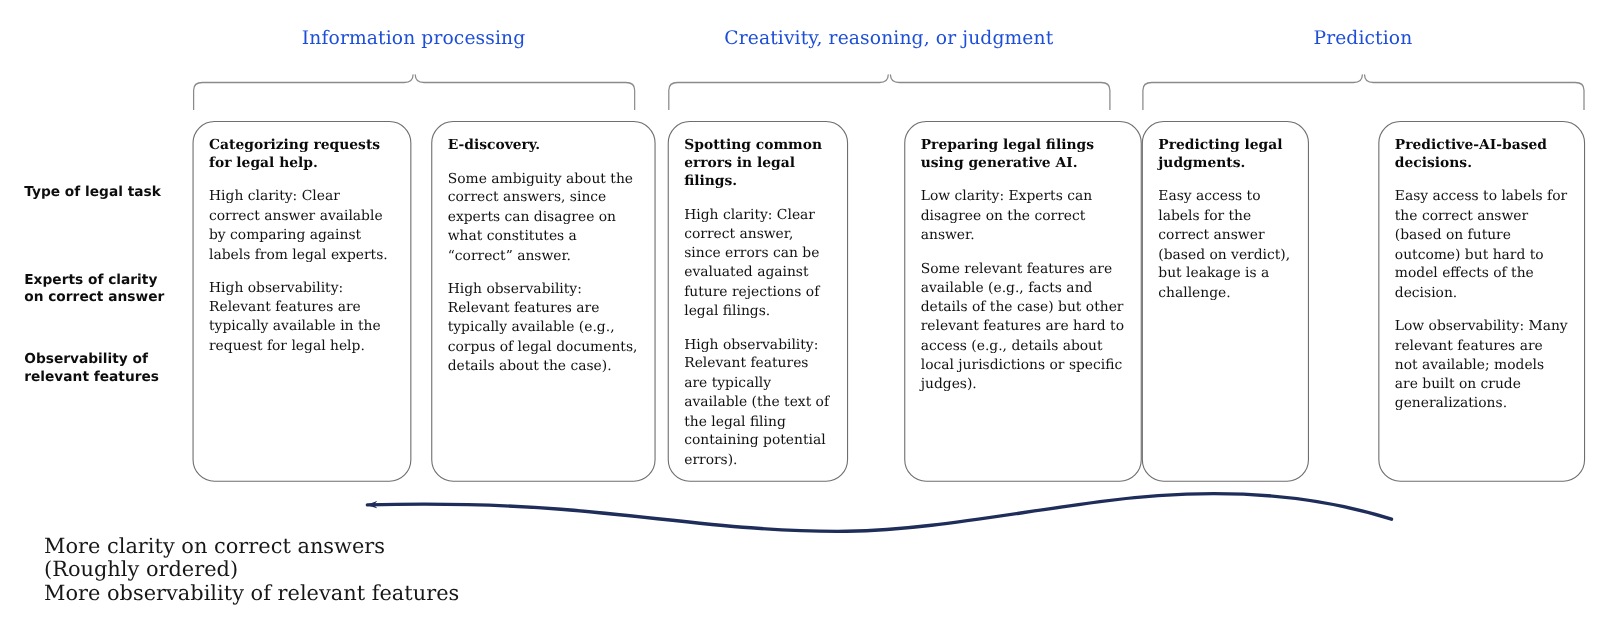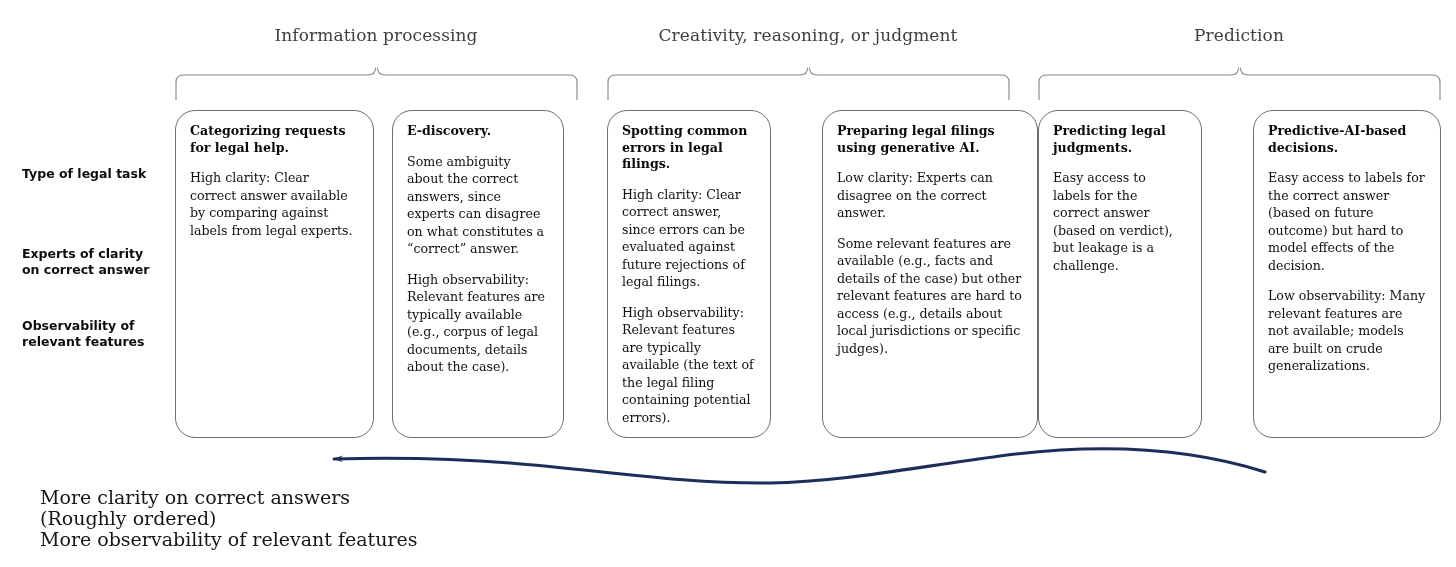--- a/index.html
+++ b/index.html
@@ -15,21 +15,21 @@
     color: #111111;
     overflow: hidden;
   }
 
   
   .group-header {
     position: absolute;
     text-align: center;
     font-family: "DejaVu Serif", "Liberation Serif", serif;
     font-size: 17px;
-    color: #404040;
+    color: #1d4ed8;
     letter-spacing: 0.1px;
     white-space: nowrap;
   }
 
   .brace-wrap {
     position: absolute;
     top: 66px;
     height: 34px;
   }
   .brace-wrap svg { display: block; }
@@ -137,37 +137,38 @@
 </div>
 <div class="row-label" id="row-label-2">
   <div>Observability of</div>
   <div>relevant features</div>
 </div>
 
 <div id="cards-container">
     <div class="card" style="left: 175px; width: 199px;">
       <p class="card-title">Categorizing requests for legal help.</p>
       <p class="card-para">High clarity: Clear correct answer available by comparing against labels from legal experts.</p>
+      <p class="card-para">High observability: Relevant features are typically available in the request for legal help.</p>
     </div>
-    <div class="card" style="left: 392px; width: 172px;">
+    <div class="card" style="left: 392px; width: 204px;">
       <p class="card-title">E-discovery.</p>
       <p class="card-para">Some ambiguity about the correct answers, since experts can disagree on what constitutes a “correct” answer.</p>
       <p class="card-para">High observability: Relevant features are typically available (e.g., corpus of legal documents, details about the case).</p>
     </div>
     <div class="card" style="left: 607px; width: 164px;">
       <p class="card-title">Spotting common errors in legal filings.</p>
       <p class="card-para">High clarity: Clear correct answer, since errors can be evaluated against future rejections of legal filings.</p>
       <p class="card-para">High observability: Relevant features are typically available (the text of the legal filing containing potential errors).</p>
     </div>
     <div class="card" style="left: 822px; width: 216px;">
       <p class="card-title">Preparing legal filings using generative AI.</p>
       <p class="card-para">Low clarity: Experts can disagree on the correct answer.</p>
       <p class="card-para">Some relevant features are available (e.g., facts and details of the case) but other relevant features are hard to access (e.g., details about local jurisdictions or specific judges).</p>
     </div>
-    <div class="card" style="left: 1038px; width: 164px;">
+    <div class="card" style="left: 1038px; width: 152px;">
       <p class="card-title">Predicting legal judgments.</p>
       <p class="card-para">Easy access to labels for the correct answer (based on verdict), but leakage is a challenge.</p>
     </div>
     <div class="card" style="left: 1253px; width: 188px;">
       <p class="card-title">Predictive-AI-based decisions.</p>
       <p class="card-para">Easy access to labels for the correct answer (based on future outcome) but hard to model effects of the decision.</p>
       <p class="card-para">Low observability: Many relevant features are not available; models are built on crude generalizations.</p>
     </div>
   </div>
 

